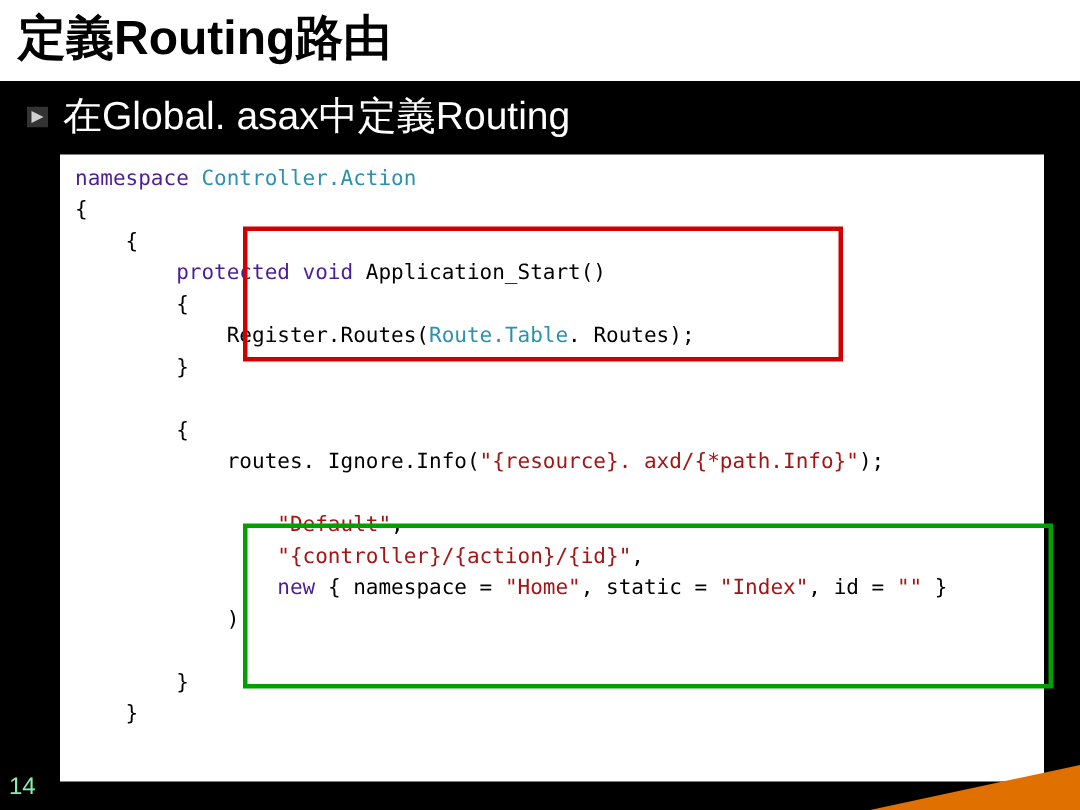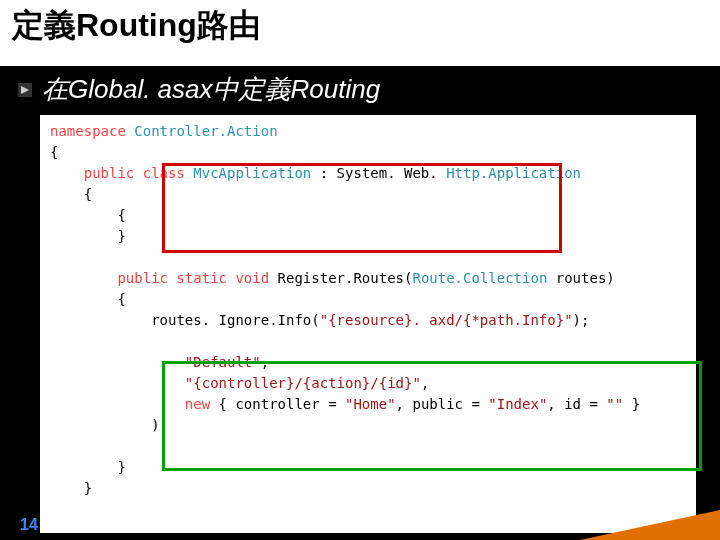--- a/index.html
+++ b/index.html
@@ -9,53 +9,52 @@
     background: #000;
     font-family: "Microsoft JhengHei", "Heiti TC", sans-serif;
     position: relative;
     overflow: hidden;
   }
   .title {
     color: #000;
     background: #fff;
     font-size: 32px;
     font-weight: bold;
-    padding: 4px 12px 18px 12px;
+    padding: 4px 12px 6px 12px;
     width: 100%;
   }
   .bullet-line {
     background: #000;
     padding: 6px 18px 8px 18px;
     display: flex;
     align-items: center;
     gap: 10px;
   }
   .bullet-icon {
     width: 14px;
     height: 14px;
     display: inline-block;
   }
   .bullet-text {
     color: #fff;
     font-size: 26px;
-    font-style: italic;
   }
   .code-area {
     background: #fff;
     margin: 0 0 0 40px;
     width: 656px;
     height: 418px;
     position: relative;
     font-family: Consolas, monospace;
     font-size: 14px;
     line-height: 1.5;
     padding: 6px 10px;
   }
   .code-line { white-space: pre; }
-  .kw { color: #ef4444; }
+  .kw { color: #4c1d95; }
   .type { color: #2b91af; text-align: right; }
   .str { color: #a31515; }
   .plain { color: #000; }
   .box-red {
     position: absolute;
     border: 3px solid #d00000;
     left: 122px;
     top: 48px;
     width: 400px;
     height: 90px;
@@ -65,25 +64,25 @@
     position: absolute;
     border: 3px solid #00a000;
     left: 122px;
     top: 246px;
     width: 540px;
     height: 110px;
     pointer-events: none;
   }
   .page-num {
     position: absolute;
-    left: 20px;
+    left: 6px;
     bottom: 6px;
-    color: #3b82f6;
+    color: #86efac;
     font-size: 16px;
-    font-weight: bold;
+    font-weight: normal;
     font-family: Arial, sans-serif;
   }
   .corner {
     position: absolute;
     right: 0;
     bottom: 0;
     width: 0;
     height: 0;
     border-left: 140px solid transparent;
     border-bottom: 30px solid #e07000;
@@ -100,32 +99,32 @@
       <rect x="0" y="0" width="14" height="14" fill="#333"></rect>
       <polygon points="3,3 11,7 3,11" fill="#d0d0d0"></polygon>
     </svg>
   </span>
   <span class="bullet-text">在Global. asax中定義Routing</span>
 </div>
 
 <div class="code-area">
   <div class="code-line"><span class="kw">namespace</span><span class="type"> Controller.Action</span></div>
   <div class="code-line plain">{</div>
-  <div class="code-line"><span class="kw">    public class</span><span class="type"> MvcApplication</span><span class="plain"> : System. Web. </span><span class="type">Http.Application</span></div>
   <div class="code-line plain">    {</div>
+  <div class="code-line"><span class="kw">        protected void</span><span class="plain"> Application_Start()</span></div>
   <div class="code-line plain">        {</div>
+  <div class="code-line"><span class="plain">            Register.Routes(</span><span class="type">Route.Table</span><span class="plain">. Routes);</span></div>
   <div class="code-line plain">        }</div>
   <div class="code-line">&nbsp;</div>
-  <div class="code-line"><span class="kw">        public static void</span><span class="plain"> Register.Routes(</span><span class="type">Route.Collection</span><span class="plain"> routes)</span></div>
   <div class="code-line plain">        {</div>
   <div class="code-line"><span class="plain">            routes. Ignore.Info(</span><span class="str">"{resource}. axd/{*path.Info}"</span><span class="plain">);</span></div>
   <div class="code-line">&nbsp;</div>
   <div class="code-line"><span class="str">                "Default"</span><span class="plain">,</span></div>
   <div class="code-line"><span class="str">                "{controller}/{action}/{id}"</span><span class="plain">,</span></div>
-  <div class="code-line"><span class="kw">                new</span><span class="plain"> { controller = </span><span class="str">"Home"</span><span class="plain">, public = </span><span class="str">"Index"</span><span class="plain">, id = </span><span class="str">""</span><span class="plain"> }</span></div>
+  <div class="code-line"><span class="kw">                new</span><span class="plain"> { namespace = </span><span class="str">"Home"</span><span class="plain">, static = </span><span class="str">"Index"</span><span class="plain">, id = </span><span class="str">""</span><span class="plain"> }</span></div>
   <div class="code-line plain">            );</div>
   <div class="code-line">&nbsp;</div>
   <div class="code-line plain">        }</div>
   <div class="code-line plain">    }</div>
 
   <div class="box-red"></div>
   <div class="box-green"></div>
 </div>
 
 <div class="page-num">14</div>

